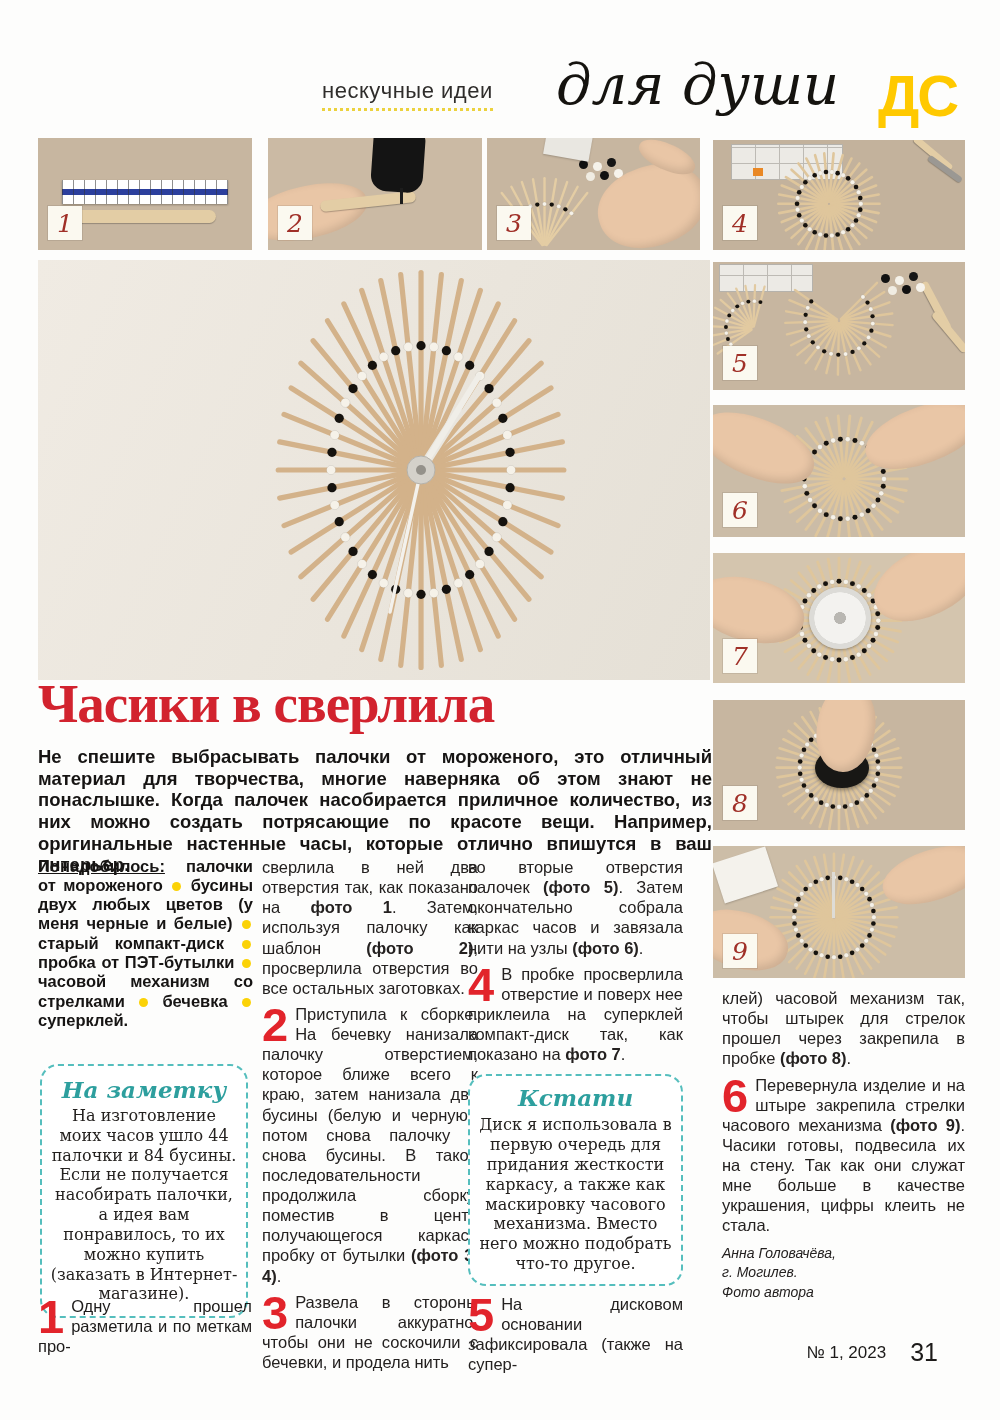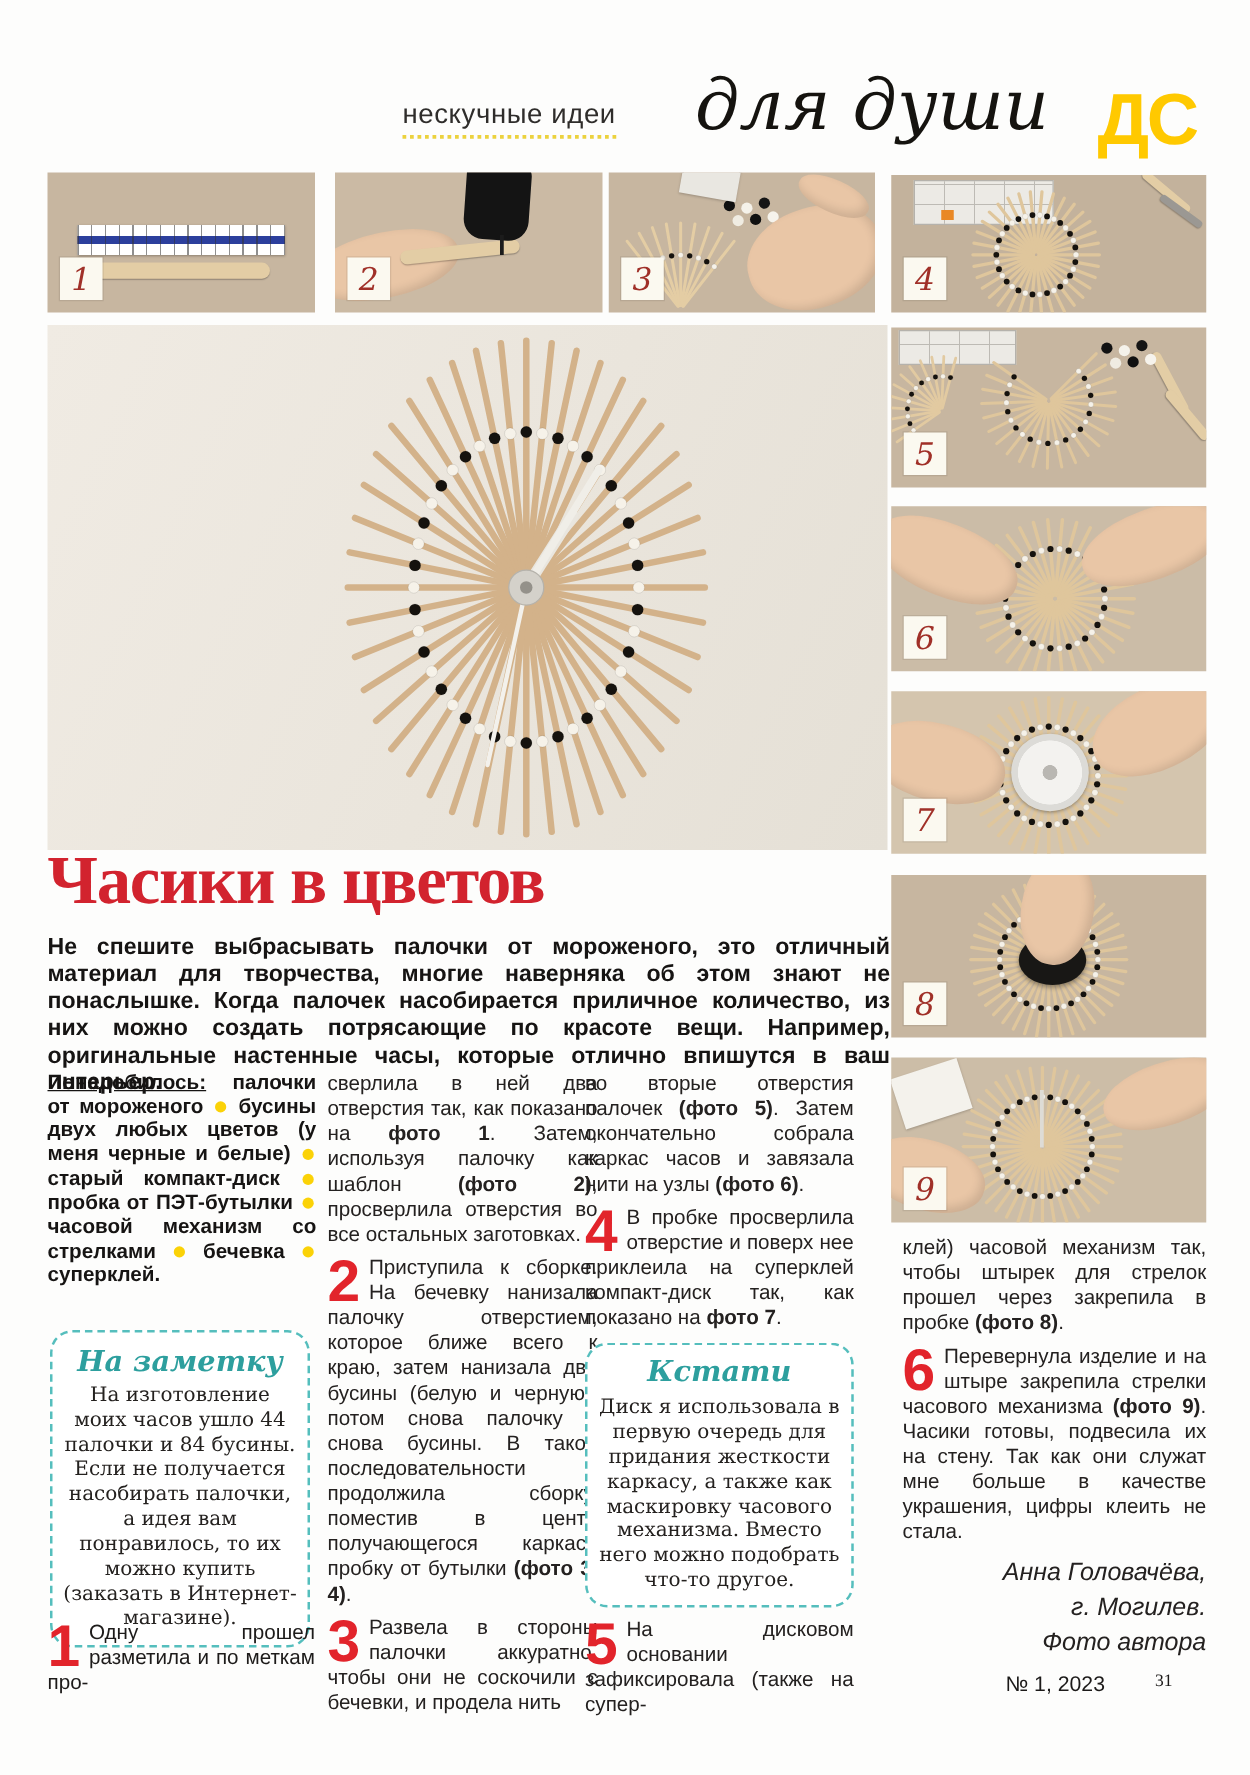--- a/index.html
+++ b/index.html
@@ -85,27 +85,27 @@
   .col{position:absolute;font-size:16.5px;line-height:1.22;text-align:justify;color:#242120;}
   #col2{left:262px;top:857px;width:216px;}
   #col3{left:468px;top:857px;width:215px;}
   #col4{left:722px;top:988px;width:243px;}
   .col p{margin:0;}
   .step{margin-top:6px;text-align:justify;}
   .num{float:left;font-weight:bold;font-size:47px;line-height:.78;color:#e2242b;
        padding:3px 7px 0 0;}
   #step1{position:absolute;left:38px;top:1290px;width:214px;font-size:16.5px;line-height:1.22;}
 
-  .author{margin-top:8px;text-align:right;font-style:italic;font-size:20px;line-height:1.4;
+  .author{margin-top:8px;text-align:left;font-style:italic;font-size:14px;line-height:1.4;
           color:#242120;}
 
-  .footer{position:absolute;right:62px;top:1338px;display:flex;align-items:flex-start;gap:40px;
+  .footer{position:absolute;right:62px;top:1338px;display:flex;align-items:center;gap:24px;
           color:#1c1a19;}
   .footer .issue{font-size:17px;}
-  .footer .pageno{font-size:14px;font-family:Liberation Serif, serif;}
+  .footer .pageno{font-size:25px;font-family:Liberation Sans, sans-serif;}
 </style>
 </head>
 <body>
 
 <div id="page">
 
   <div class="tagline">нескучные идеи</div>
   <div class="brand">для души</div>
   <div class="brand-logo">ДС</div>
 
@@ -755,21 +755,21 @@
       </div>
     <svg class="clock-hands" viewBox="0 0 672 420">
       <line x1="383" y1="210" x2="420" y2="152" stroke="#e9e6df" stroke-width="9" stroke-linecap="round"></line>
       <line x1="383" y1="210" x2="441" y2="116" stroke="#f0eee8" stroke-width="6" stroke-linecap="round"></line>
       <line x1="383" y1="210" x2="352" y2="352" stroke="#f3f1ec" stroke-width="3.5" stroke-linecap="round"></line>
       <circle cx="383" cy="210" r="14" fill="#d4d1ca" stroke="#b5b2ab"></circle>
       <circle cx="383" cy="210" r="5" fill="#94918a"></circle>
     </svg>
   </div>
 
-  <div class="title">Часики в цветов</div>
+  <div class="title">Часики в сверлила</div>
   <div class="intro">Не спешите выбрасывать палочки от мороженого, это отличный материал для творчества, многие наверняка об этом знают не понаслышке. Когда палочек насобирается приличное количество, из них можно создать потрясающие по красоте вещи. Например, оригинальные настенные часы, которые отлично впишутся в ваш интерьер.</div>
 
   <p class="materials"><span class="u">Понадобилось:</span><span> палочки от мороженого </span><span class="dot"></span><span> бусины двух любых цветов (у меня черные и белые) </span><span class="dot"></span><span> старый компакт-диск </span><span class="dot"></span><span> пробка от ПЭТ-бутылки </span><span class="dot"></span><span> часовой механизм со стрелками </span><span class="dot"></span><span> бечевка </span><span class="dot"></span><span> суперклей.</span></p>
 
   <div class="tealbox" id="notebox">
     <div class="bx-title">На заметку</div>
     <div class="bx-text">На изготовление моих часов ушло 44 палочки и 84 бусины. Если не получается насобирать палочки, а идея вам понравилось, то их можно купить (заказать в Интернет-магазине).</div>
   </div>
 
   <div class="step" id="step1"><span class="num">1</span><span>Одну прошел разметила и по меткам про-</span></div>

